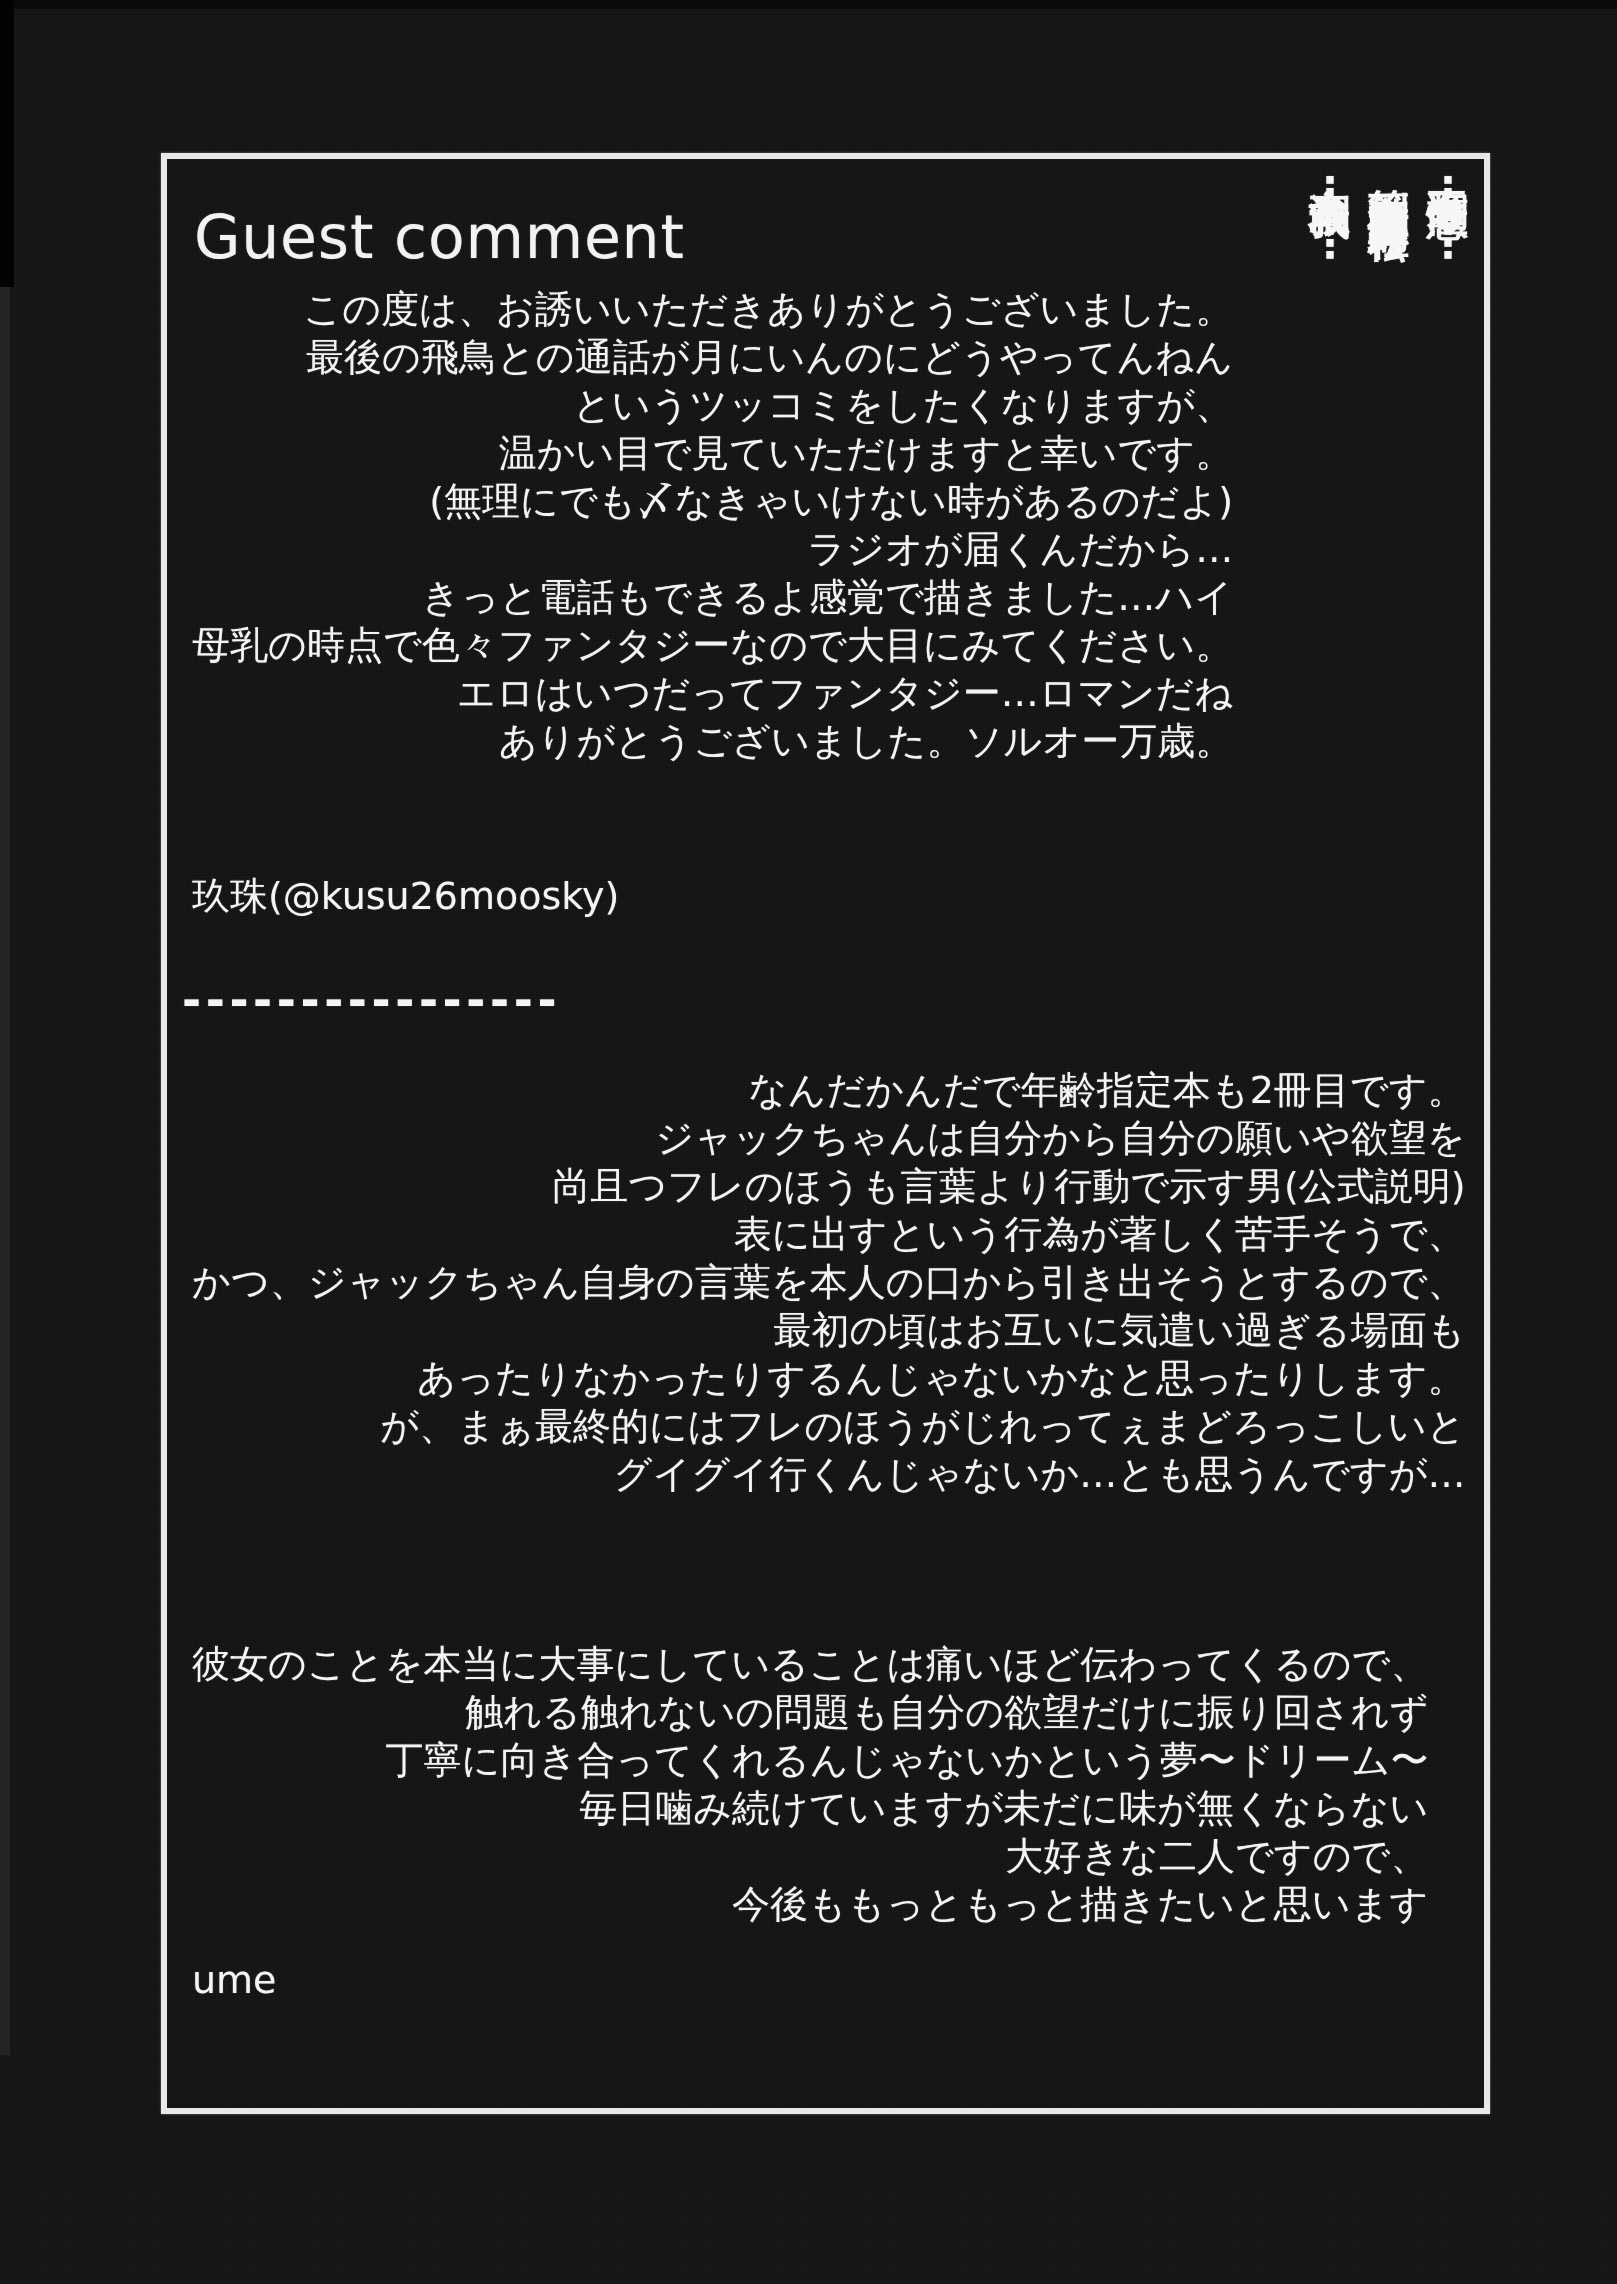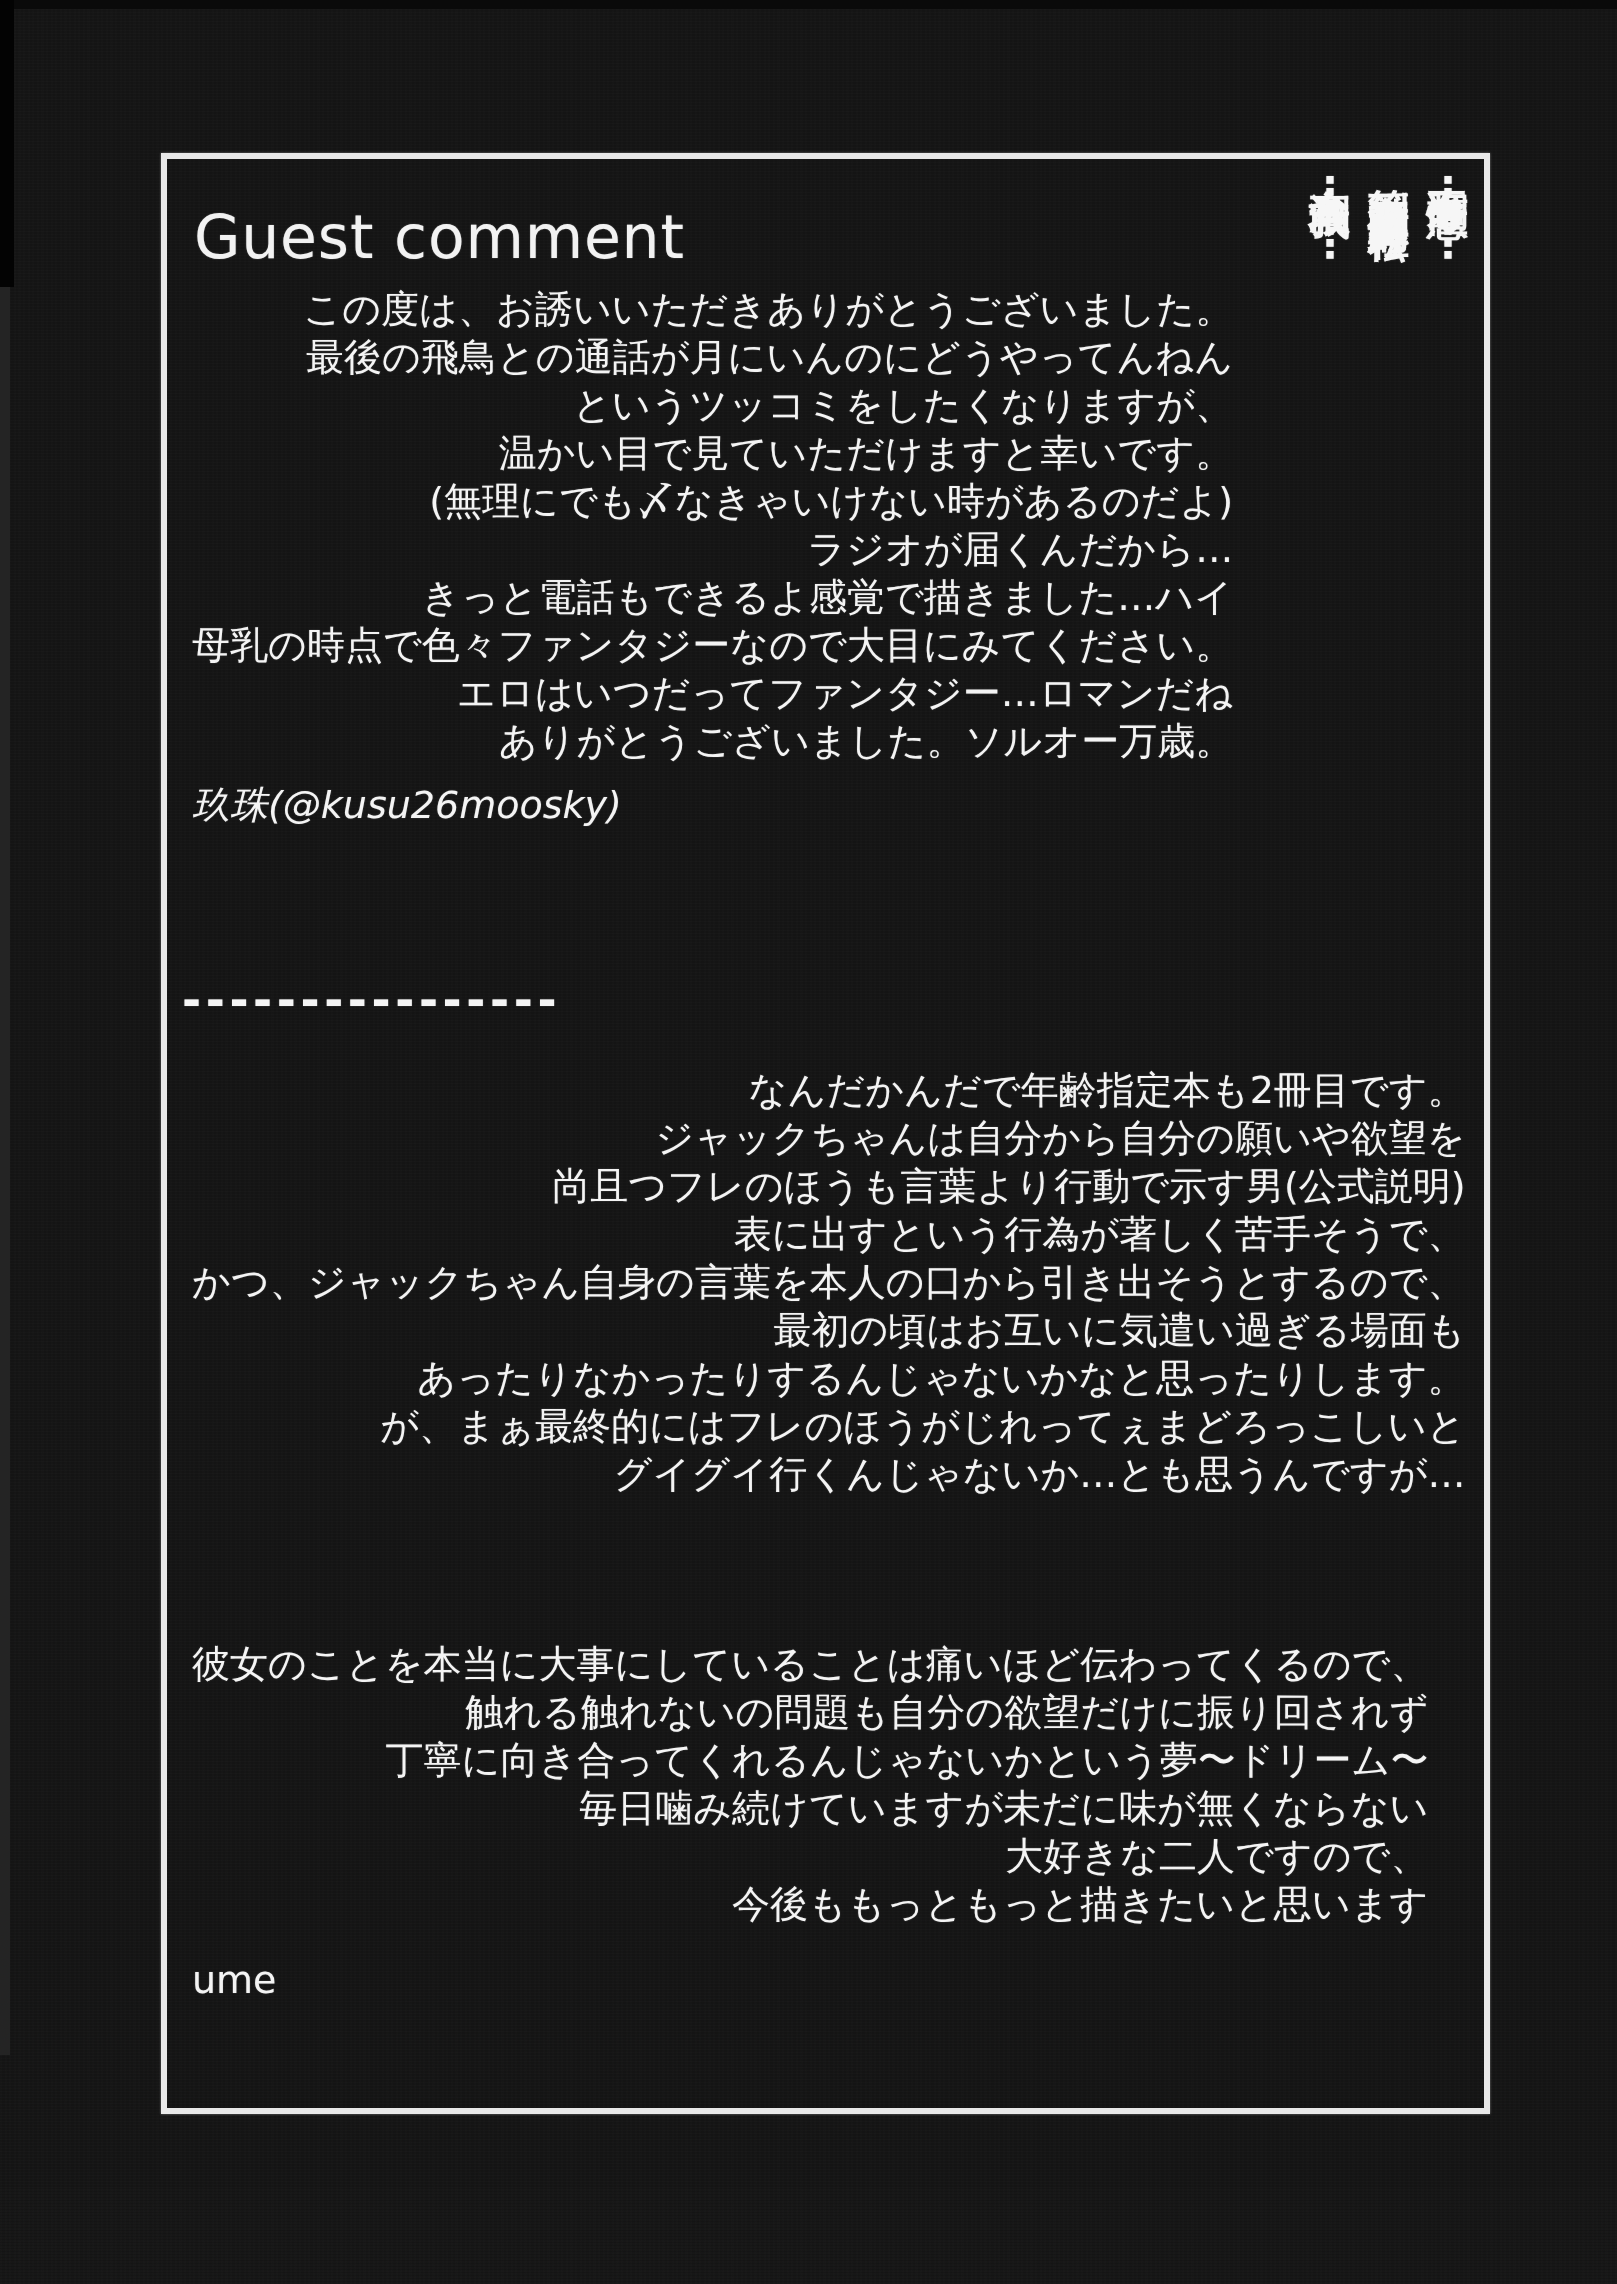--- a/index.html
+++ b/index.html
@@ -59,21 +59,21 @@
     left: 192px;
     font-size: 38px;
     line-height: 48px;
     color: #f4f4f4;
     text-shadow: 0 0 1.5px rgba(255,255,255,0.3);
     white-space: nowrap;
   }
   .jp-block .line { height: 48px; text-align: right; }
 
   .block-1 { top: 285px; }
-  .author-1 { top: 781px; font-style: italic; }
+  .author-1 { top: 872px; }
   .block-2 { top: 1066px; }
   .block-3 { top: 1609px; margin-top: 31px; }
   .author-2 { top: 1956px; }
 
   .separator {
     left: 182px; top: 973px;
     font-size: 46px;
     font-weight: bold;
     letter-spacing: 4.6px;
     color: #f4f4f4;

